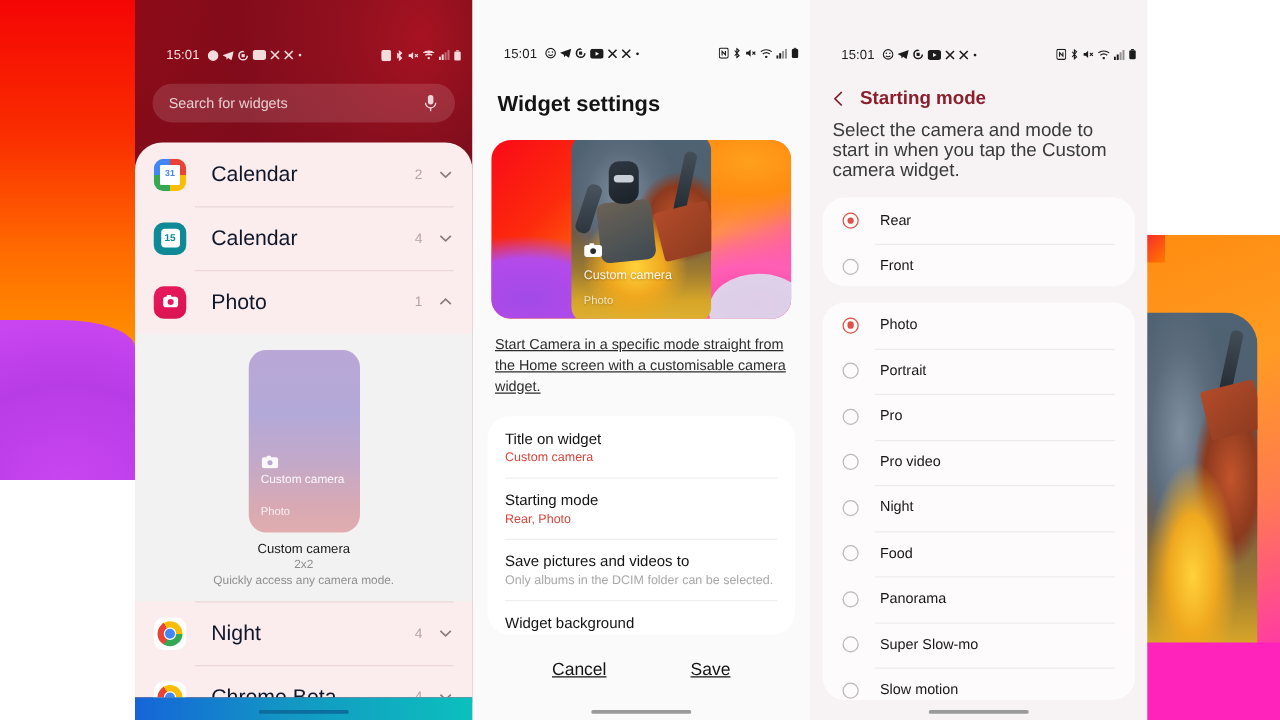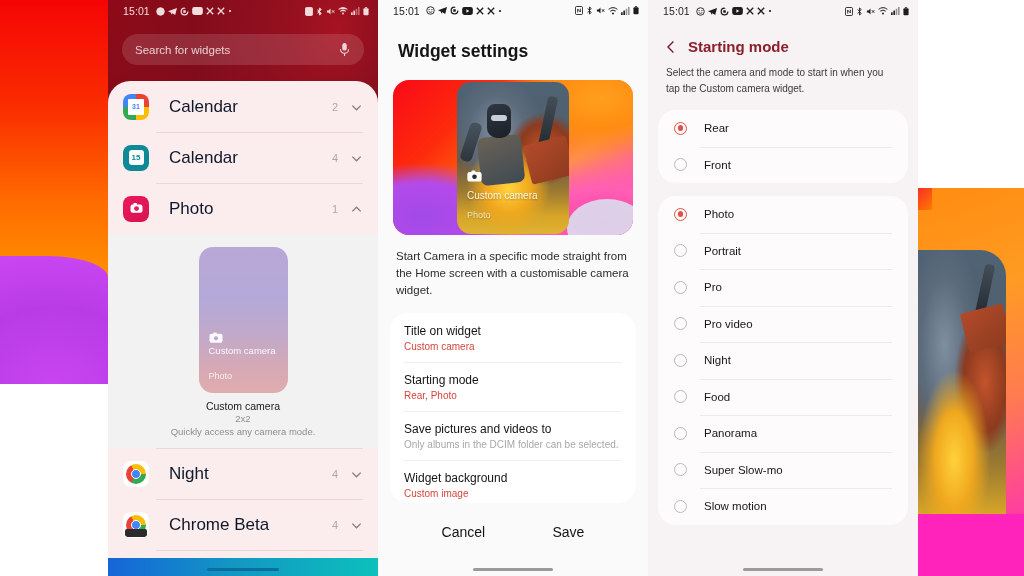--- a/index.html
+++ b/index.html
@@ -49,21 +49,21 @@
 
   
   .panel { position:absolute; top:0; height:576px; overflow:hidden; }
   .panel-1 { left:108px; width:270px; }
   .panel-2 { left:378px; width:270px; }
   .panel-3 { left:648px; width:270px; }
 
   
   .statusbar {
     height: 22px; display:flex; align-items:center;
-    padding: 0 9px 0 15px; font-size:10.5px; letter-spacing:.1px;
+    padding: 0 9px 0 25px; font-size:10.5px; letter-spacing:.1px;margin-top:33px;
   }
   .sb-left { display:flex; align-items:center; gap:3px; }
   .sb-time { font-size:10.5px; font-weight:400; margin-right:3px; }
   .sb-right { margin-left:auto; display:flex; align-items:center; gap:3px; }
   .sb-ico { display:inline-block; font-size:9px; line-height:1; }
   .sb-ico svg { display:block; }
 
   
   .p1-bg {
     position:absolute; inset:0;
@@ -184,45 +184,45 @@
   .mechimg .arm{position:absolute;left:8px;top:40px;width:12px;height:40px;border-radius:5px;
      background:linear-gradient(160deg,#4a5560,#2c343c);transform:rotate(18deg);}
   .mechimg .crate{position:absolute;right:-2px;top:58px;width:44px;height:40px;border-radius:3px;
      background:linear-gradient(150deg,#b24b2a,#8d3a1f);transform:rotate(-14deg);}
   .mechimg .barrel{position:absolute;right:16px;top:14px;width:10px;height:52px;border-radius:4px;
      background:linear-gradient(180deg,#444e57,#222931);transform:rotate(12deg);}
   .hero-card .cam-badge{position:absolute;left:10px;top:86px;width:15px;height:12px;z-index:4;}
   .hero-card .t1{position:absolute;left:10px;top:108px;font-size:10px;color:#fff;opacity:.9;z-index:4;text-shadow:0 1px 2px rgba(0,0,0,.35);}
   .hero-card .t2{position:absolute;left:10px;top:128px;font-size:9px;color:#fff;opacity:.7;z-index:4;text-shadow:0 1px 2px rgba(0,0,0,.35);}
 
-  .p2-desc{padding: 13px 18px 0 18px; font-size:11.5px; line-height:17px; color:#2c2c2c;}
+  .p2-desc{padding: 13px 18px 0 18px; font-size:11.5px; line-height:17px; color:#2c2c2c;text-decoration:underline;}
 
   .card {
     margin: 14px 12px 0 12px; background:#fff; border-radius:18px; overflow:hidden;
   }
   .srow{ padding: 11px 14px 10px 14px; position:relative;}
   .srow + .srow::before{content:"";position:absolute;left:14px;right:14px;top:0;height:1px;background:#efefef;}
   .slabel{font-size:12px;color:#141414;}
   .svalue{font-size:10px;color:#d6453c;margin-top:3px;}
   .svalue.muted{color:#a8a8a8;}
 
   .p2-actions{margin-top:auto; height:60px; display:flex; align-items:center; justify-content:space-around;
      padding: 0 30px;}
-  .abtn{font-size:14px;color:#141414;}
+  .abtn{font-size:14px;color:#141414;text-decoration:underline;}
   .p2-nav{height:16px;position:relative;background:#fafafa;}
   .p2-nav .pill{position:absolute;left:50%;transform:translateX(-50%);bottom:5px;width:80px;height:3px;border-radius:2px;background:#9a9a9a;}
 
   
   .p3-bg{position:absolute;inset:0;background:#f7f3f4;}
   .p3-content{position:relative;z-index:2;height:100%;display:flex;flex-direction:column;}
   .p3-status{color:#1c1c1c;}
   .p3-head{display:flex;align-items:center;gap:10px;padding:16px 0 0 16px;}
   .back{width:14px;height:14px;color:#7d1f2b;}
   .p3-title{font-size:15px;font-weight:700;color:#8b1f2c;}
-  .p3-sub{padding:10px 18px 0 18px;font-size:10px;line-height:16px;color:#3a3a3a;}
+  .p3-sub{padding:10px 18px 0 18px;font-size:15px;line-height:16px;color:#3a3a3a;}
 
   .rcard{margin:13px 10px 0 10px;background:#fdfbfb;border-radius:18px;overflow:hidden;}
   .rrow{height:36.5px;display:flex;align-items:center;padding:0 16px;position:relative;}
   .rrow + .rrow::before{content:"";position:absolute;left:42px;right:16px;top:0;height:1px;background:#eeeaea;}
   .radio{width:13px;height:13px;border-radius:50%;border:1.4px solid #bdb7b8;flex:0 0 auto;position:relative;background:transparent;}
   .radio.on{border-color:#e05047;}
   .radio.on::after{content:"";position:absolute;inset:2.6px;border-radius:50%;background:#e05047;}
   .rlabel{margin-left:17px;font-size:11.5px;color:#171717;}
   .p3-nav{margin-top:auto;height:16px;position:relative;}
   .p3-nav .pill{position:absolute;left:50%;transform:translateX(-50%);bottom:5px;width:80px;height:3px;border-radius:2px;background:#9a9a9a;}

